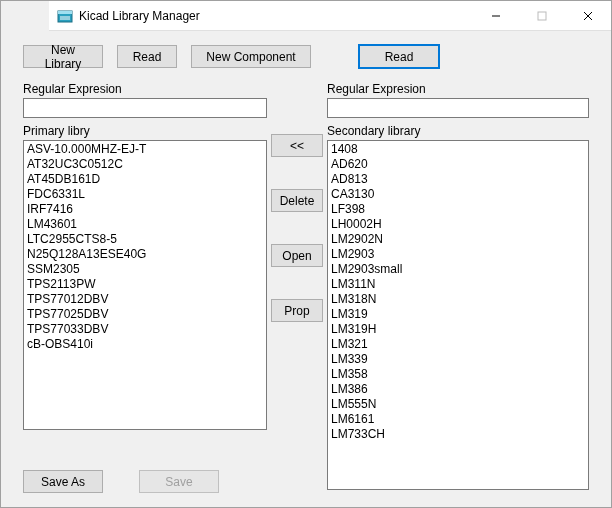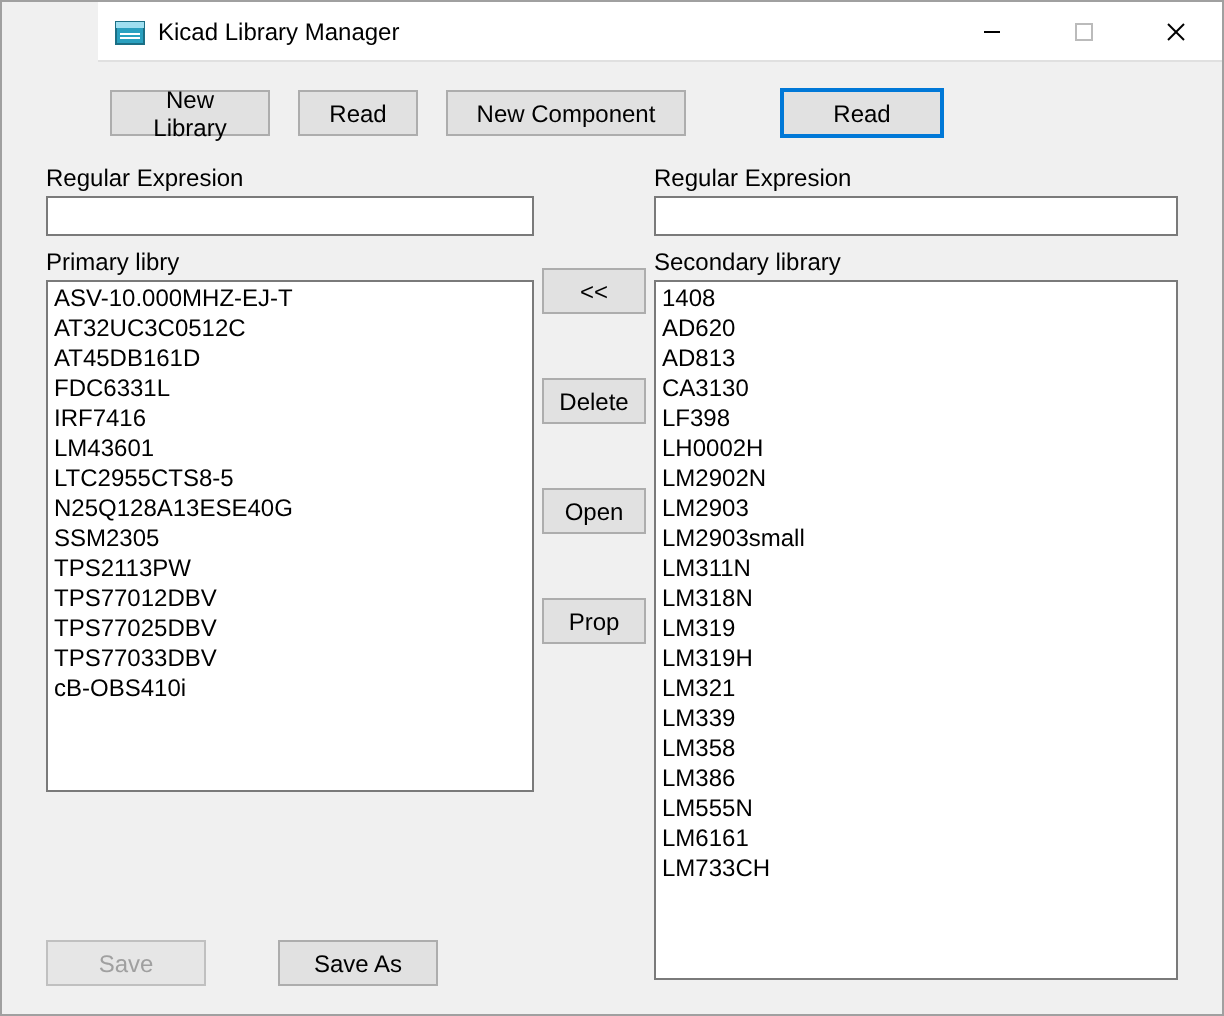--- a/index.html
+++ b/index.html
@@ -42,21 +42,20 @@
   .titlebar-btn.disabled { color: #bbb; }
   .content {
     flex: 1;
     padding: 14px 22px 10px 22px;
     position: relative;
   }
   .top-row {
     display: flex;
     gap: 14px;
     margin-bottom: 14px;
-    margin-left: 32px;
   }
   .btn {
     height: 23px;
     background: #e1e1e1;
     border: 1px solid #adadad;
     font-family: inherit;
     font-size: 12px;
     padding: 0 8px;
     cursor: pointer;
     display: inline-flex;
@@ -158,21 +157,21 @@
         <button class="btn btn-w focused">Read</button>
       </div>
     </div>
 
     <div class="columns">
 
       <div class="col-left">
         <span class="label">Regular Expresion</span>
         <input class="textbox" type="text" value="" style="">
         <span class="label" style="margin-top:6px">Primary libry</span>
-        <div class="listbox" id="primary-list" style="height:256px">
+        <div class="listbox" id="primary-list" style="height:290px">
             <div>ASV-10.000MHZ-EJ-T</div>
             <div>AT32UC3C0512C</div>
             <div>AT45DB161D</div>
             <div>FDC6331L</div>
             <div>IRF7416</div>
             <div>LM43601</div>
             <div>LTC2955CTS8-5</div>
             <div>N25Q128A13ESE40G</div>
             <div>SSM2305</div>
             <div>TPS2113PW</div>
@@ -213,18 +212,18 @@
             <div>LM358</div>
             <div>LM386</div>
             <div>LM555N</div>
             <div>LM6161</div>
             <div>LM733CH</div>
           </div>
       </div>
     </div>
 
     <div class="bottom-row">
+      <button class="btn btn-w">Save As</button>
       <button class="btn btn-w disabled">Save</button>
-      <button class="btn btn-w">Save As</button>
     </div>
 
   </div>
 </div>
 
 </body></html>

